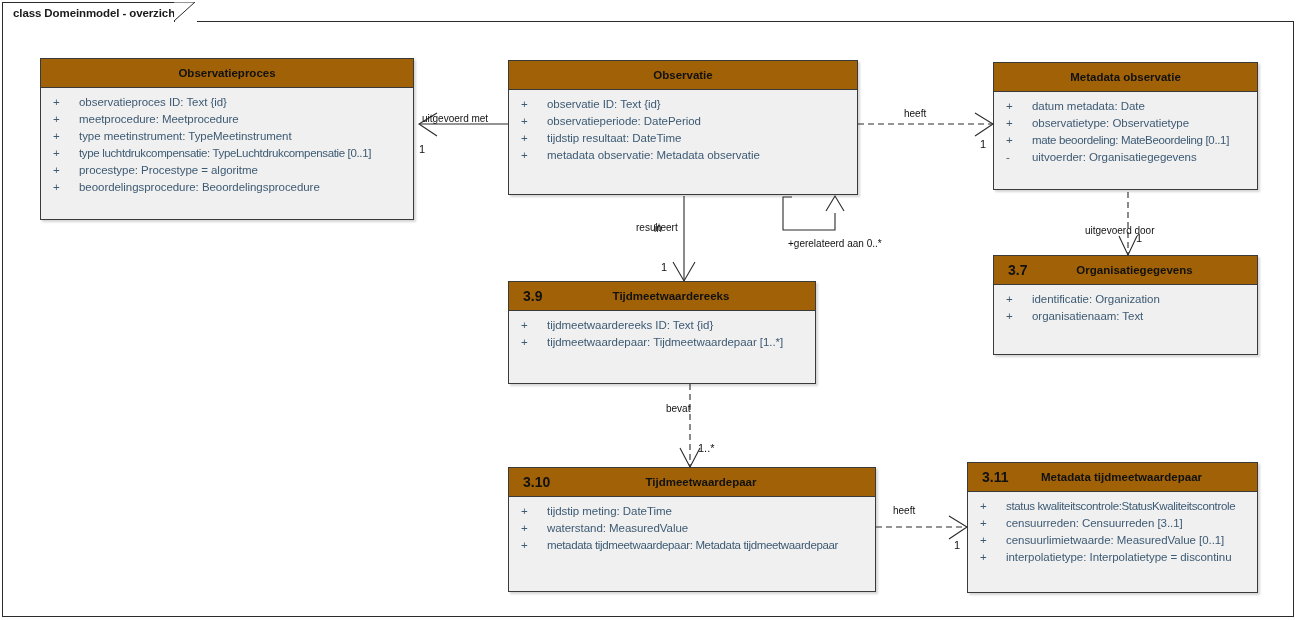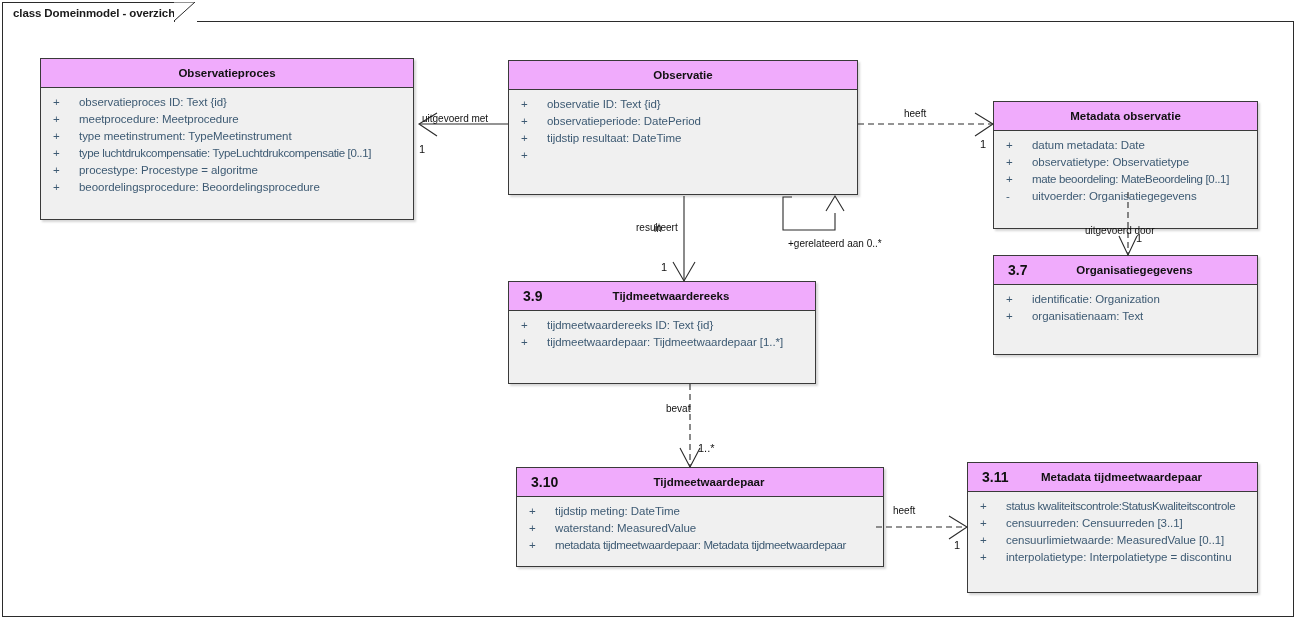--- a/index.html
+++ b/index.html
@@ -74,21 +74,21 @@
   .uml-class {
     position: absolute;
     box-sizing: border-box;
     border: 1px solid #3a3a3a;
     background: #f0f0f0;
     box-shadow: 2px 2px 2px rgba(0,0,0,0.16);
     overflow: hidden;
   }
   .uml-header {
     position: relative;
-    background: #f0abfc;
+    background: #a16207;
     border-bottom: 1px solid #3a3a3a;
     box-sizing: border-box;
     height: 29px;
   }
   .uml-num {
     position: absolute;
     left: 14px;
     top: 50%;
     transform: translateY(-50%);
     font-size: 14px;
@@ -283,25 +283,26 @@
       <div class="attr-row">
         <span class="attr-vis">+</span>
         <span class="attr-txt">observatieperiode: DatePeriod</span>
       </div>
       <div class="attr-row">
         <span class="attr-vis">+</span>
         <span class="attr-txt">tijdstip resultaat: DateTime</span>
       </div>
       <div class="attr-row">
         <span class="attr-vis">+</span>
-      </div>
-    </div>
-  </div>
-
-  <div class="uml-class" style="left:993px; top:62px; width:265px; height:128px;margin-top:39px;">
+        <span class="attr-txt">metadata observatie: Metadata observatie</span>
+      </div>
+    </div>
+  </div>
+
+  <div class="uml-class" style="left:993px; top:62px; width:265px; height:128px;">
     <div class="uml-header">
       <div class="uml-title">Metadata observatie</div>
     </div>
     <div class="uml-body">
       <div class="attr-row">
         <span class="attr-vis">+</span>
         <span class="attr-txt">datum metadata: Date</span>
       </div>
       <div class="attr-row">
         <span class="attr-vis">+</span>
@@ -345,21 +346,21 @@
         <span class="attr-vis">+</span>
         <span class="attr-txt">tijdmeetwaardereeks ID: Text {id}</span>
       </div>
       <div class="attr-row">
         <span class="attr-vis">+</span>
         <span class="attr-txt">tijdmeetwaardepaar: Tijdmeetwaardepaar [1..*]</span>
       </div>
     </div>
   </div>
 
-  <div class="uml-class" style="left:508px; top:467px; width:368px; height:100px;margin-left:8px;">
+  <div class="uml-class" style="left:508px; top:467px; width:368px; height:125px;">
     <div class="uml-header">
       <div class="uml-num">3.10</div>
       <div class="uml-title shift">Tijdmeetwaardepaar</div>
     </div>
     <div class="uml-body">
       <div class="attr-row">
         <span class="attr-vis">+</span>
         <span class="attr-txt">tijdstip meting: DateTime</span>
       </div>
       <div class="attr-row">

